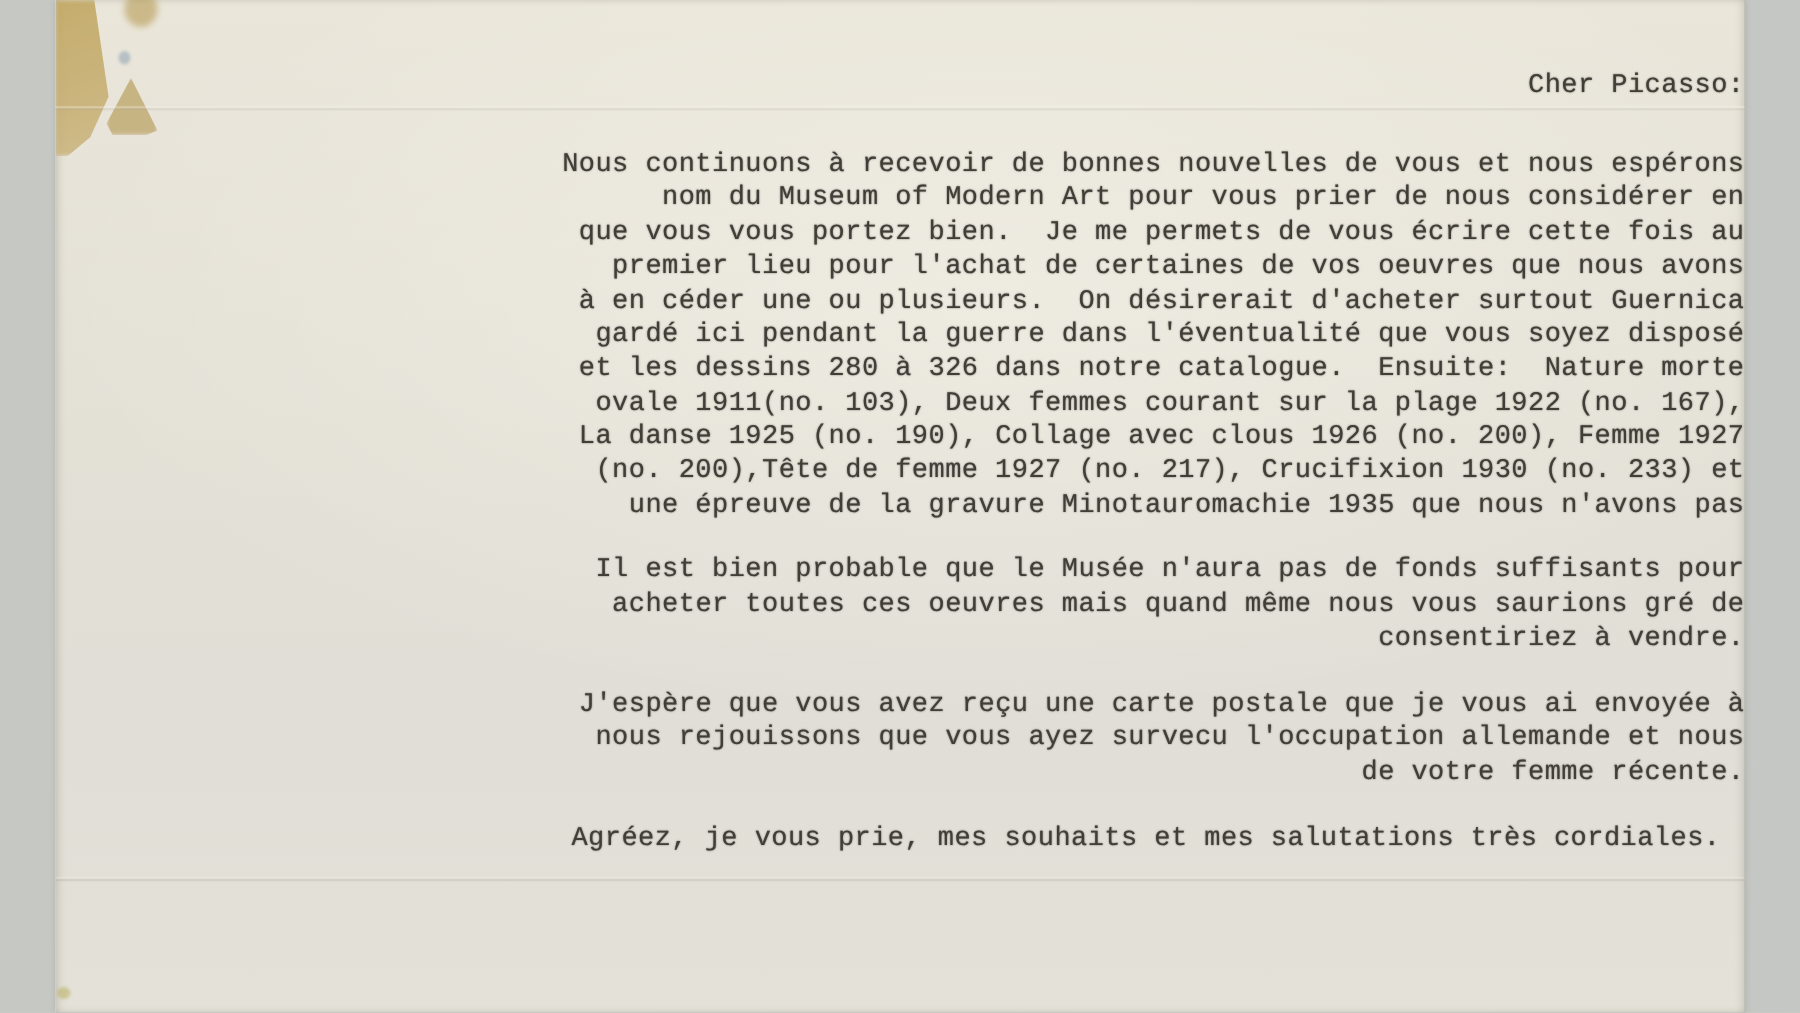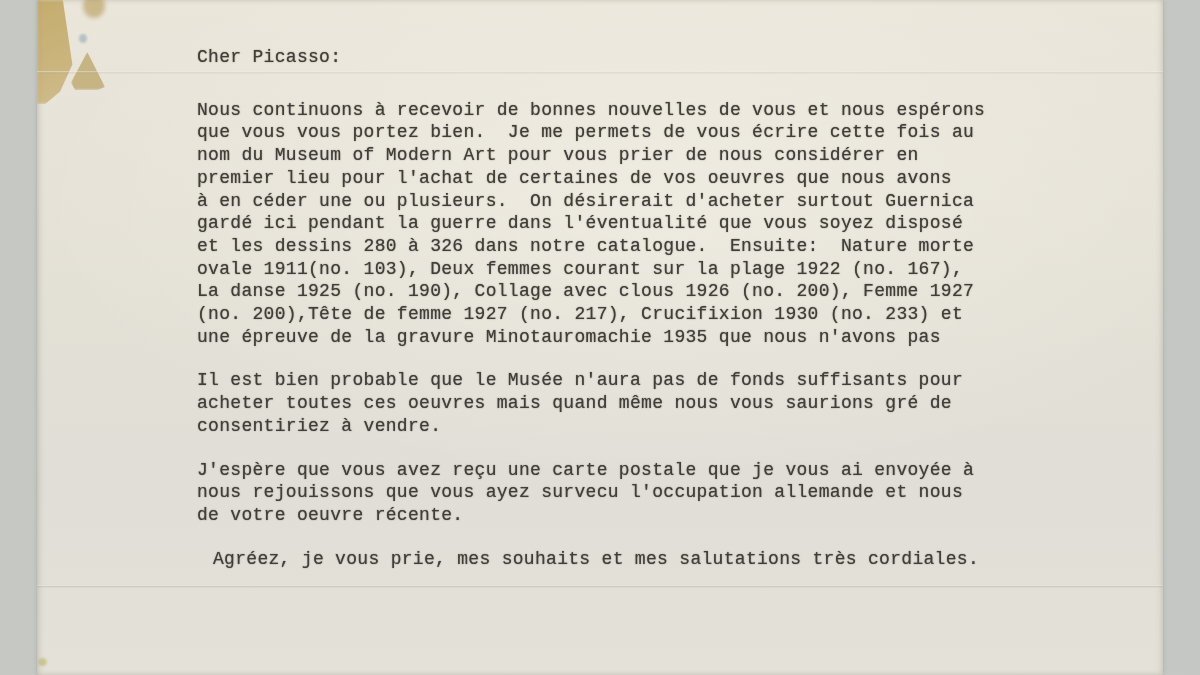--- a/index.html
+++ b/index.html
@@ -10,20 +10,21 @@
     overflow: hidden;
     background: #c8cac6;
     font-family: "Liberation Mono", "DejaVu Sans Mono", monospace;
   }
 
   .scan {
     position: relative;
     width: 1200px;
     height: 675px;
     background: linear-gradient(90deg, #c6c8c4 0%, #cbcdc9 50%, #c4c7c3 100%);
+    text-align: right;
   }
 
   .paper {
     position: absolute;
     left: 37px;
     top: 0;
     width: 1126px;
     height: 675px;
     background:
       radial-gradient(ellipse 900px 400px at 55% 30%, rgba(255,253,244,0.35), rgba(255,253,244,0) 70%),
@@ -150,41 +151,41 @@
 
     <div class="crease crease-top"></div>
     <div class="crease crease-bottom"></div>
 
     <div class="letter-body">
 
       <div class="line salutation">Cher Picasso:</div>
 
       <div class="para">
         <div class="line">Nous continuons à recevoir de bonnes nouvelles de vous et nous espérons</div>
+        <div class="line">nom du Museum of Modern Art pour vous prier de nous considérer en</div>
         <div class="line">que vous vous portez bien.  Je me permets de vous écrire cette fois au</div>
-        <div class="line">nom du Museum of Modern Art pour vous prier de nous considérer en</div>
         <div class="line">premier lieu pour l'achat de certaines de vos oeuvres que nous avons</div>
         <div class="line">à en céder une ou plusieurs.  On désirerait d'acheter surtout Guernica</div>
         <div class="line">gardé ici pendant la guerre dans l'éventualité que vous soyez disposé</div>
         <div class="line">et les dessins 280 à 326 dans notre catalogue.  Ensuite:  Nature morte</div>
         <div class="line">ovale 1911(no. 103), Deux femmes courant sur la plage 1922 (no. 167),</div>
         <div class="line">La danse 1925 (no. 190), Collage avec clous 1926 (no. 200), Femme 1927</div>
         <div class="line">(no. 200),Tête de femme 1927 (no. 217), Crucifixion 1930 (no. 233) et</div>
         <div class="line">une épreuve de la gravure Minotauromachie 1935 que nous n'avons pas</div>
       </div>
 
       <div class="para">
         <div class="line">Il est bien probable que le Musée n'aura pas de fonds suffisants pour</div>
         <div class="line">acheter toutes ces oeuvres mais quand même nous vous saurions gré de</div>
         <div class="line">consentiriez à vendre.</div>
       </div>
 
       <div class="para">
         <div class="line">J'espère que vous avez reçu une carte postale que je vous ai envoyée à</div>
         <div class="line">nous rejouissons que vous ayez survecu l'occupation allemande et nous</div>
-        <div class="line">de votre oeuvre récente.</div>
+        <div class="line">de votre femme récente.</div>
       </div>
 
       <div class="line closing">Agréez, je vous prie, mes souhaits et mes salutations très cordiales.</div>
 
     </div>
   </div>
 </div>
 
 </body></html>

